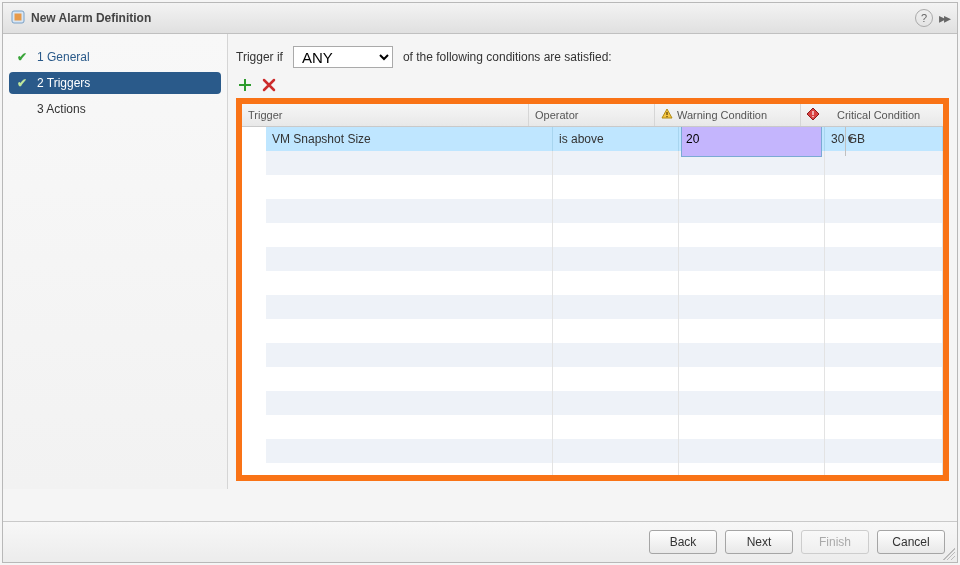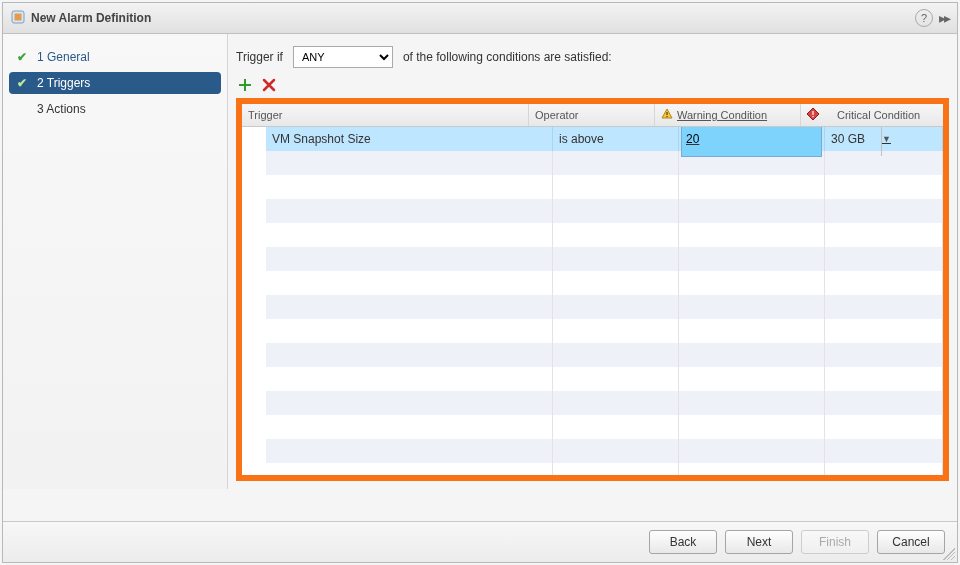--- a/index.html
+++ b/index.html
@@ -90,21 +90,21 @@
     display: flex;
     align-items: center;
     gap: 10px;
     margin-bottom: 6px;
   }
   .trigger-line select {
     height: 22px;
     width: 100px;
     border: 1px solid #aaa;
     background: #fff;
-    font-size: 11px;
+    font-size: 15px;
     padding: 0 4px;
   }
   .toolbar {
     display: flex;
     gap: 6px;
     padding: 2px 0 4px 0;
   }
   .icon-btn {
     width: 18px; height: 18px; display: inline-flex; align-items: center;
     justify-content: center; font-weight: bold; font-size: 14px;
@@ -126,21 +126,21 @@
     height: 22px;
     background: linear-gradient(#f6f6f6, #e8e8e8);
     border-bottom: 1px solid #c9c9c9;
     font-size: 11px;
     color: #555;
   }
   .col { box-sizing: border-box; border-right: 1px solid #d6d6d6; padding: 0 6px; display: flex; align-items: center; gap: 4px;}
   .col:last-child { border-right: none; }
   .c-trigger { width: 287px; }
   .c-operator { width: 126px; }
-  .c-warn { width: 146px; text-decoration: underline; }
+  .c-warn { width: 146px; }
   .c-crit { flex: 1; gap: 18px; }
 
   .grid-body { flex: 1; overflow: hidden; margin-left: 24px; }
   .row {
     display: flex;
     height: 24px;
     font-size: 12px;
     color: #333;
   }
   .row:nth-child(odd) { background: #ffffff; }
@@ -148,23 +148,22 @@
   .row.selected { background: #bfe6ff; }
   .row .col { border-right: 1px solid #e3e3e3; }
   .row.selected .col { border-right-color: #a8d5ef; }
 
   .warn-input-wrap {
     display: flex;
     align-items: center;
     width: 100%;
     height: 36px;
     border: 1px solid #7aaad4;
-    background: #7dd3fc;
+    background: #c4b5fd;
     box-sizing: border-box;
-    gap: 36px;
   }
   .warn-input-wrap input {
     flex: 1; border: none; outline: none; font-size: 12px; padding: 0 4px;
     background: transparent;
   }
   .warn-input-wrap .dd {
     width: 16px; height: 100%; border-left: 1px solid #c0c0c0;
     display: flex; align-items: center; justify-content: center;
     color: #555; font-size: 9px;
   }

